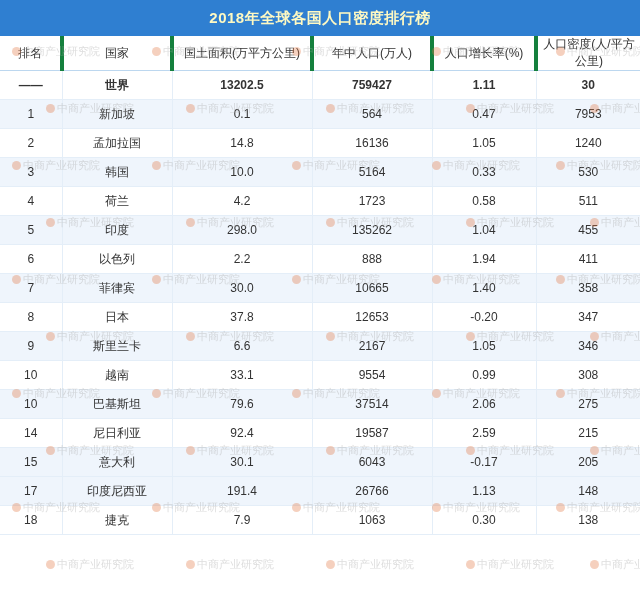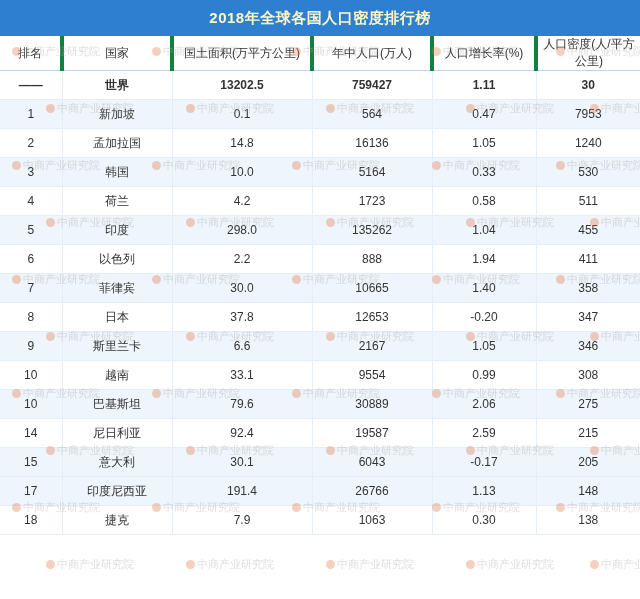--- a/index.html
+++ b/index.html
@@ -224,21 +224,21 @@
           <td class="col-country">越南</td>
           <td>33.1</td>
           <td>9554</td>
           <td>0.99</td>
           <td>308</td>
         </tr>
         <tr class="alt">
           <td>10</td>
           <td class="col-country">巴基斯坦</td>
           <td>79.6</td>
-          <td>30889</td>
+          <td>37514</td>
           <td>2.06</td>
           <td>275</td>
         </tr>
         <tr>
           <td>14</td>
           <td class="col-country">尼日利亚</td>
           <td>92.4</td>
           <td>19587</td>
           <td>2.59</td>
           <td>215</td>

